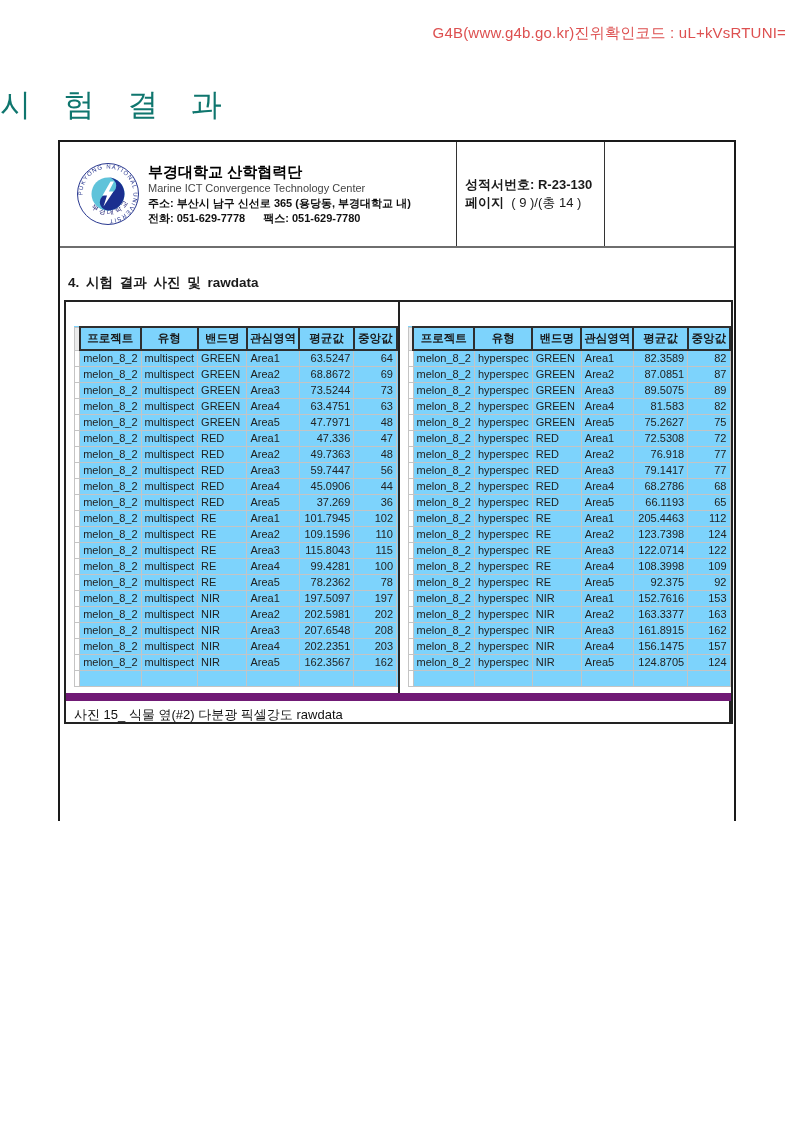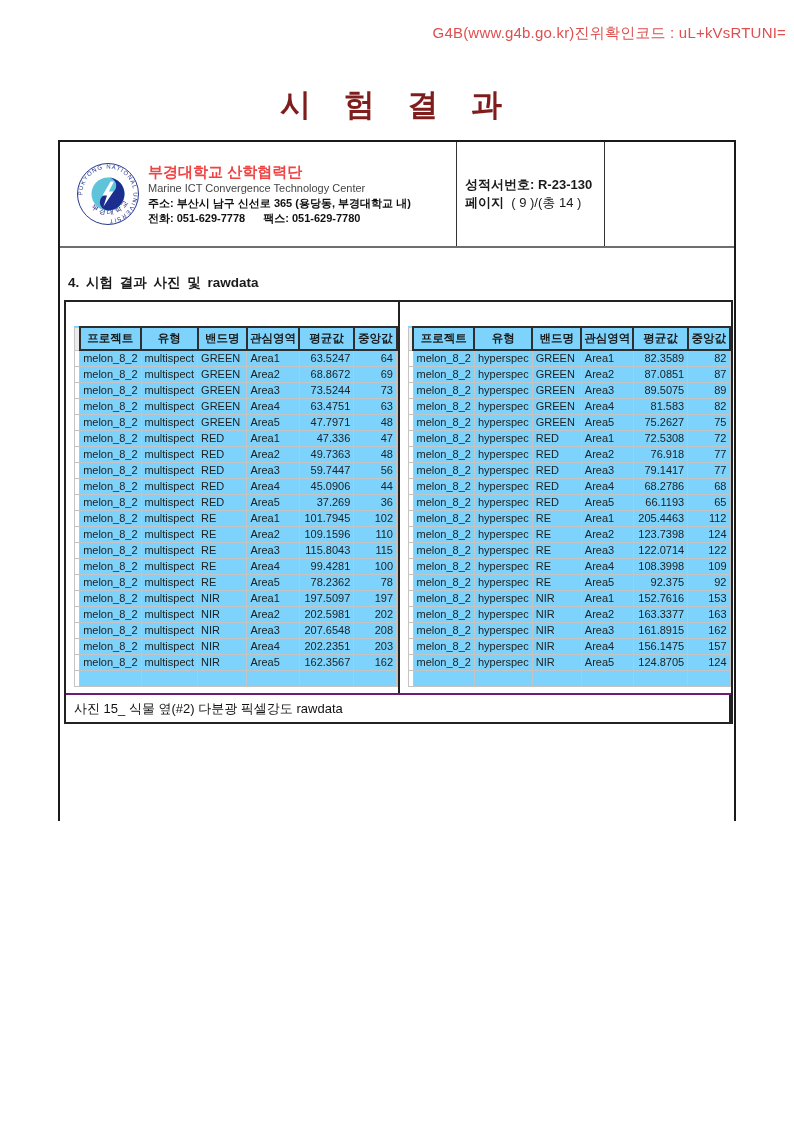--- a/index.html
+++ b/index.html
@@ -2,43 +2,43 @@
 <html><head>
 <meta charset="utf-8">
 <style>
   * { margin:0; padding:0; box-sizing:border-box; }
   html,body { background:#ffffff; }
   .page {
     position:relative; width:794px; height:821px; background:#ffffff;
     font-family:"Liberation Sans","DejaVu Sans",sans-serif; color:#1a1a1a; overflow:hidden;
   }
   .g4b { position:absolute; top:24px; right:8px; color:#dd5050; font-size:15px; letter-spacing:0.2px; }
-  .title { position:absolute; top:84px; left:0; width:100%; text-align:center;
-           font-size:31px; font-weight:bold; letter-spacing:12px; color:#7f1d1d; }
+  .title { position:absolute; top:84px; left:0; width:100%; text-align:left;
+           font-size:31px; font-weight:normal; letter-spacing:12px; color:#0f766e; }
   .mainbox { position:absolute; left:58px; top:140px; width:678px; height:869px;
              border:2px solid #1a1a1a; background:#fff; }
   .hdr { display:flex; height:106px; border-bottom:2px solid #6e6e6e; }
   .hcell1 { width:397px; border-right:1.5px solid #333; display:flex; align-items:center; }
   .logo { width:64px; height:64px; margin-left:16px; flex:none; }
   .orginfo { margin-left:8px; line-height:1.25; }
-  .org-kr { font-size:15px; font-weight:bold; color:#ef4444; }
+  .org-kr { font-size:15px; font-weight:bold; color:#000000; }
   .org-en { font-size:11px; color:#454545; margin-top:1px; }
   .org-sub { font-size:11px; font-weight:bold; color:#111; margin-top:1px; }
   .fax { margin-left:18px; }
   .hcell2 { width:148px; border-right:1.5px solid #333; display:flex; flex-direction:column;
             justify-content:center; padding-left:8px; font-size:13px; }
   .hcell2 .b { font-weight:bold; }
   .hcell3 { flex:1; }
   .section-title { position:absolute; left:8px; top:124px; font-size:13.5px; font-weight:bold;
                    word-spacing:3px;margin-top:8px; }
   .content-table { position:absolute; left:4px; top:158px; width:669px; border:2px solid #222; }
   .ct-row1 { display:flex; height:391px; }
   .ct-cell { flex:1; padding:24px 0 0 8px; overflow:hidden; }
   .ct-cell.first, .ct-caption.first { border-right:2px solid #222; }
-  .ct-row2 { display:flex; height:29px; border-top:2px solid #701a75;gap:24px; }
+  .ct-row2 { display:flex; height:29px; border-top:8px solid #701a75;gap:24px; }
   .ct-caption { flex:1; font-size:13px; line-height:27px; padding-left:8px; white-space:nowrap;
                 overflow:hidden; color:#111; }
   table.xl { border-collapse:collapse; table-layout:fixed; font-size:11px; background:#7dd3fc; }
   table.xl th { border:2px solid #2e2e2e; font-weight:bold; text-align:center;
                 padding:3px 1px; white-space:nowrap; overflow:hidden; font-size:11.5px; }
   table.xl th.strip { border:1px solid #c4c4c4; background:#ececec; }
   table.xl td { border:1px solid #c4c4c4; padding:1px 3px; height:14px; line-height:13px;
                 white-space:nowrap; overflow:hidden; color:#222; }
   table.xl td.num { text-align:right; }
   table.xl td.strip { background:#fff; padding:0; }

